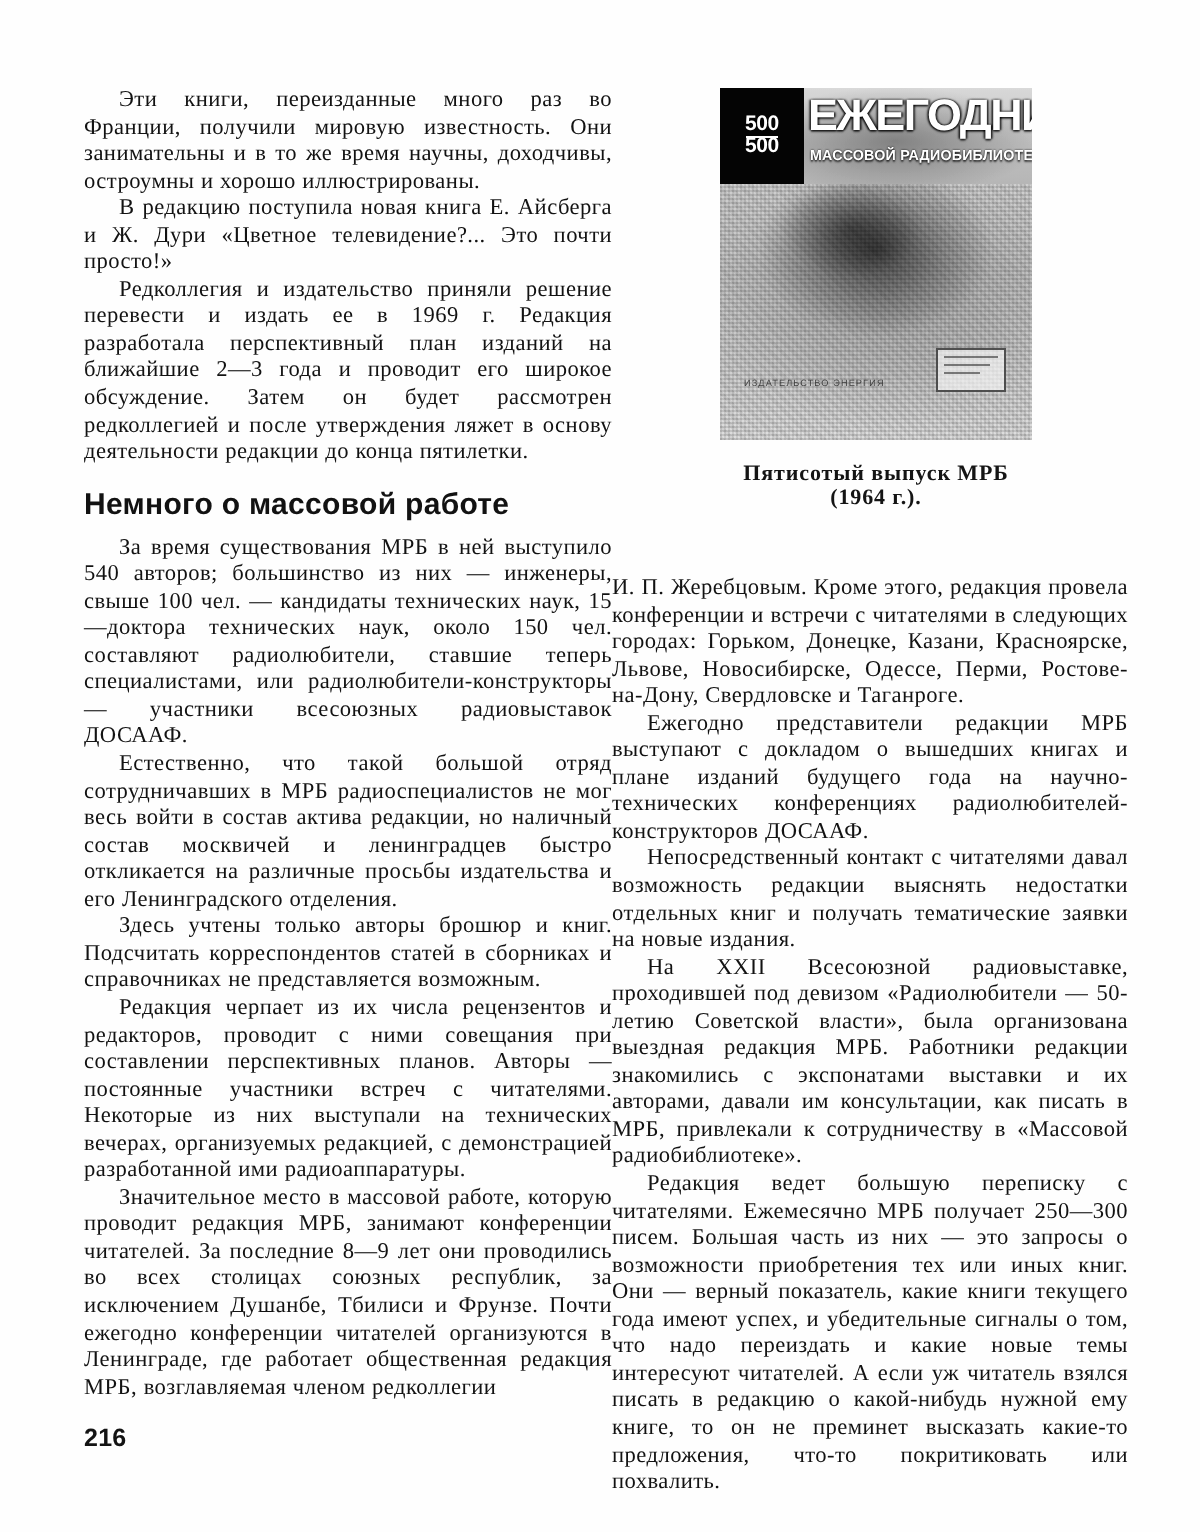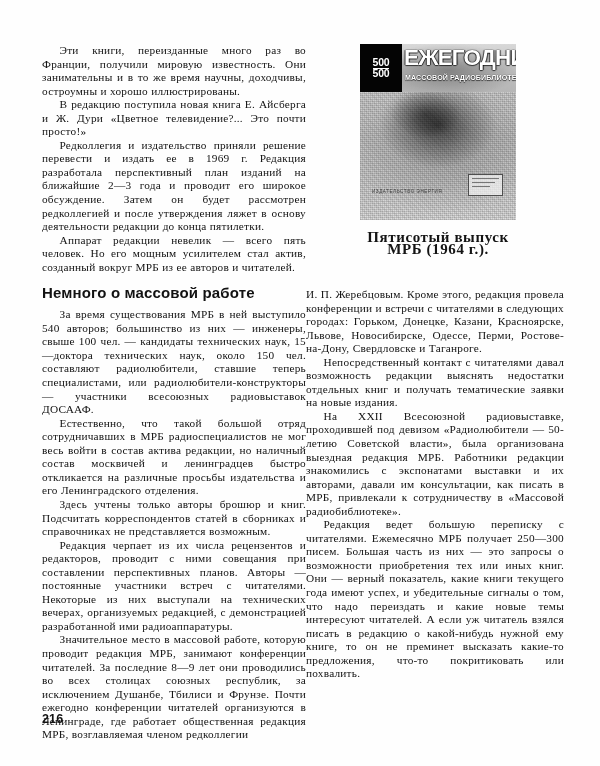--- a/index.html
+++ b/index.html
@@ -187,21 +187,21 @@
     height: 1px;
     margin: 3px 3px 0 3px;
     background: rgba(40,40,40,0.55);
   }
   .cover-stamp i:nth-child(2) { width: 70%; }
   .cover-stamp i:nth-child(3) { width: 55%; }
 
   .fig-caption {
     margin-top: 11px;
     text-align: center;
-    font-size: 15px;
+    font-size: 11px;
     line-height: 12px;
     letter-spacing: 0.04em;
     font-weight: bold;
     color: #141414;
   }
 
   
   .folio {
     position: absolute;
     left: 42px;
@@ -239,33 +239,33 @@
         <i></i>
       </div>
     </div>
     <div class="fig-caption">Пятисотый выпуск МРБ (1964 г.).</div>
   </div>
 
   <div class="col col-left">
     <p class="para">Эти книги, переизданные много раз во Франции, получили мировую известность. Они занимательны и в то же время научны, доходчивы, остроумны и хорошо иллюстрированы.</p>
     <p class="para">В редакцию поступила новая книга Е. Айсберга и Ж. Дури «Цветное телевидение?... Это почти просто!»</p>
     <p class="para">Редколлегия и издательство приняли решение перевести и издать ее в 1969 г. Редакция разработала перспективный план изданий на ближайшие 2—3 года и проводит его широкое обсуждение. Затем он будет рассмотрен редколлегией и после утверждения ляжет в основу деятельности редакции до конца пятилетки.</p>
-    <p class="para">Аппарат редакции невелик — всего пять человек. Но его мощным усилителем стал актив, созданный вокруг МРБ из ее авторов и читателей.</p>
 
     <h2 class="subhead">Немного о массовой работе</h2>
 
     <p class="para">За время существования МРБ в ней выступило 540 авторов; большинство из них — инженеры, свыше 100 чел. — кандидаты технических наук, 15—доктора технических наук, около 150 чел. составляют радиолюбители, ставшие теперь специалистами, или радиолюбители-конструкторы — участники всесоюзных радиовыставок ДОСААФ.</p>
     <p class="para">Естественно, что такой большой отряд сотрудничавших в МРБ радиоспециалистов не мог весь войти в состав актива редакции, но наличный состав москвичей и ленинградцев быстро откликается на различные просьбы издательства и его Ленинградского отделения.</p>
     <p class="para">Здесь учтены только авторы брошюр и книг. Подсчитать корреспондентов статей в сборниках и справочниках не представляется возможным.</p>
     <p class="para">Редакция черпает из их числа рецензентов и редакторов, проводит с ними совещания при составлении перспективных планов. Авторы — постоянные участники встреч с читателями. Некоторые из них выступали на технических вечерах, организуемых редакцией, с демонстрацией разработанной ими радиоаппаратуры.</p>
     <p class="para">Значительное место в массовой работе, которую проводит редакция МРБ, занимают конференции читателей. За последние 8—9 лет они проводились во всех столицах союзных республик, за исключением Душанбе, Тбилиси и Фрунзе. Почти ежегодно конференции читателей организуются в Ленинграде, где работает общественная редакция МРБ, возглавляемая членом редколлегии</p>
   </div>
 
   <div class="col col-right">
     <p class="para no-indent">И. П. Жеребцовым. Кроме этого, редакция провела конференции и встречи с читателями в следующих городах: Горьком, Донецке, Казани, Красноярске, Львове, Новосибирске, Одессе, Перми, Ростове-на-Дону, Свердловске и Таганроге.</p>
+    <p class="para">Ежегодно представители редакции МРБ выступают с докладом о вышедших книгах и плане изданий будущего года на научно-технических конференциях радиолюбителей-конструкторов ДОСААФ.</p>
     <p class="para">Непосредственный контакт с читателями давал возможность редакции выяснять недостатки отдельных книг и получать тематические заявки на новые издания.</p>
     <p class="para">На XXII Всесоюзной радиовыставке, проходившей под девизом «Радиолюбители — 50-летию Советской власти», была организована выездная редакция МРБ. Работники редакции знакомились с экспонатами выставки и их авторами, давали им консультации, как писать в МРБ, привлекали к сотрудничеству в «Массовой радиобиблиотеке».</p>
     <p class="para">Редакция ведет большую переписку с читателями. Ежемесячно МРБ получает 250—300 писем. Большая часть из них — это запросы о возможности приобретения тех или иных книг. Они — верный показатель, какие книги текущего года имеют успех, и убедительные сигналы о том, что надо переиздать и какие новые темы интересуют читателей. А если уж читатель взялся писать в редакцию о какой-нибудь нужной ему книге, то он не преминет высказать какие-то предложения, что-то покритиковать или похвалить.</p>
   </div>
 
   <div class="folio">216</div>
 
 </div>
 
 </body></html>

